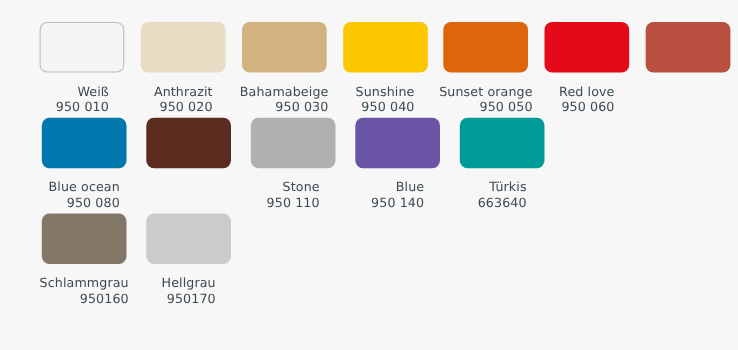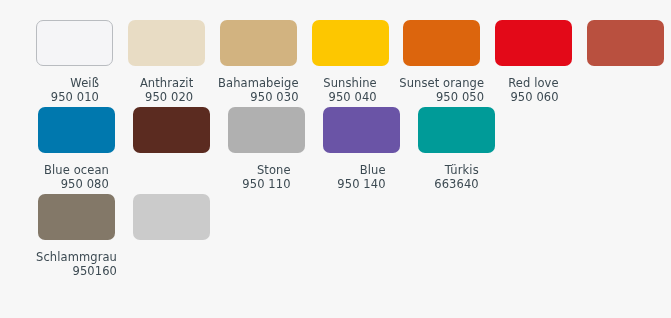--- a/index.html
+++ b/index.html
@@ -146,15 +146,19 @@
   <div class="row">
       <div class="swatch-cell">
         <div class="chip" style="background: rgb(131, 120, 104);"></div>
         <div class="caption">
           <span class="name">Schlammgrau</span>
           <span class="code">950160</span>
         </div>
       </div>
       <div class="swatch-cell">
         <div class="chip" style="background: rgb(203, 203, 203);"></div>
+        <div class="caption">
+          <span class="name">Hellgrau</span>
+          <span class="code">950170</span>
+        </div>
       </div>
     </div>
 </div>
 
 </body></html>

